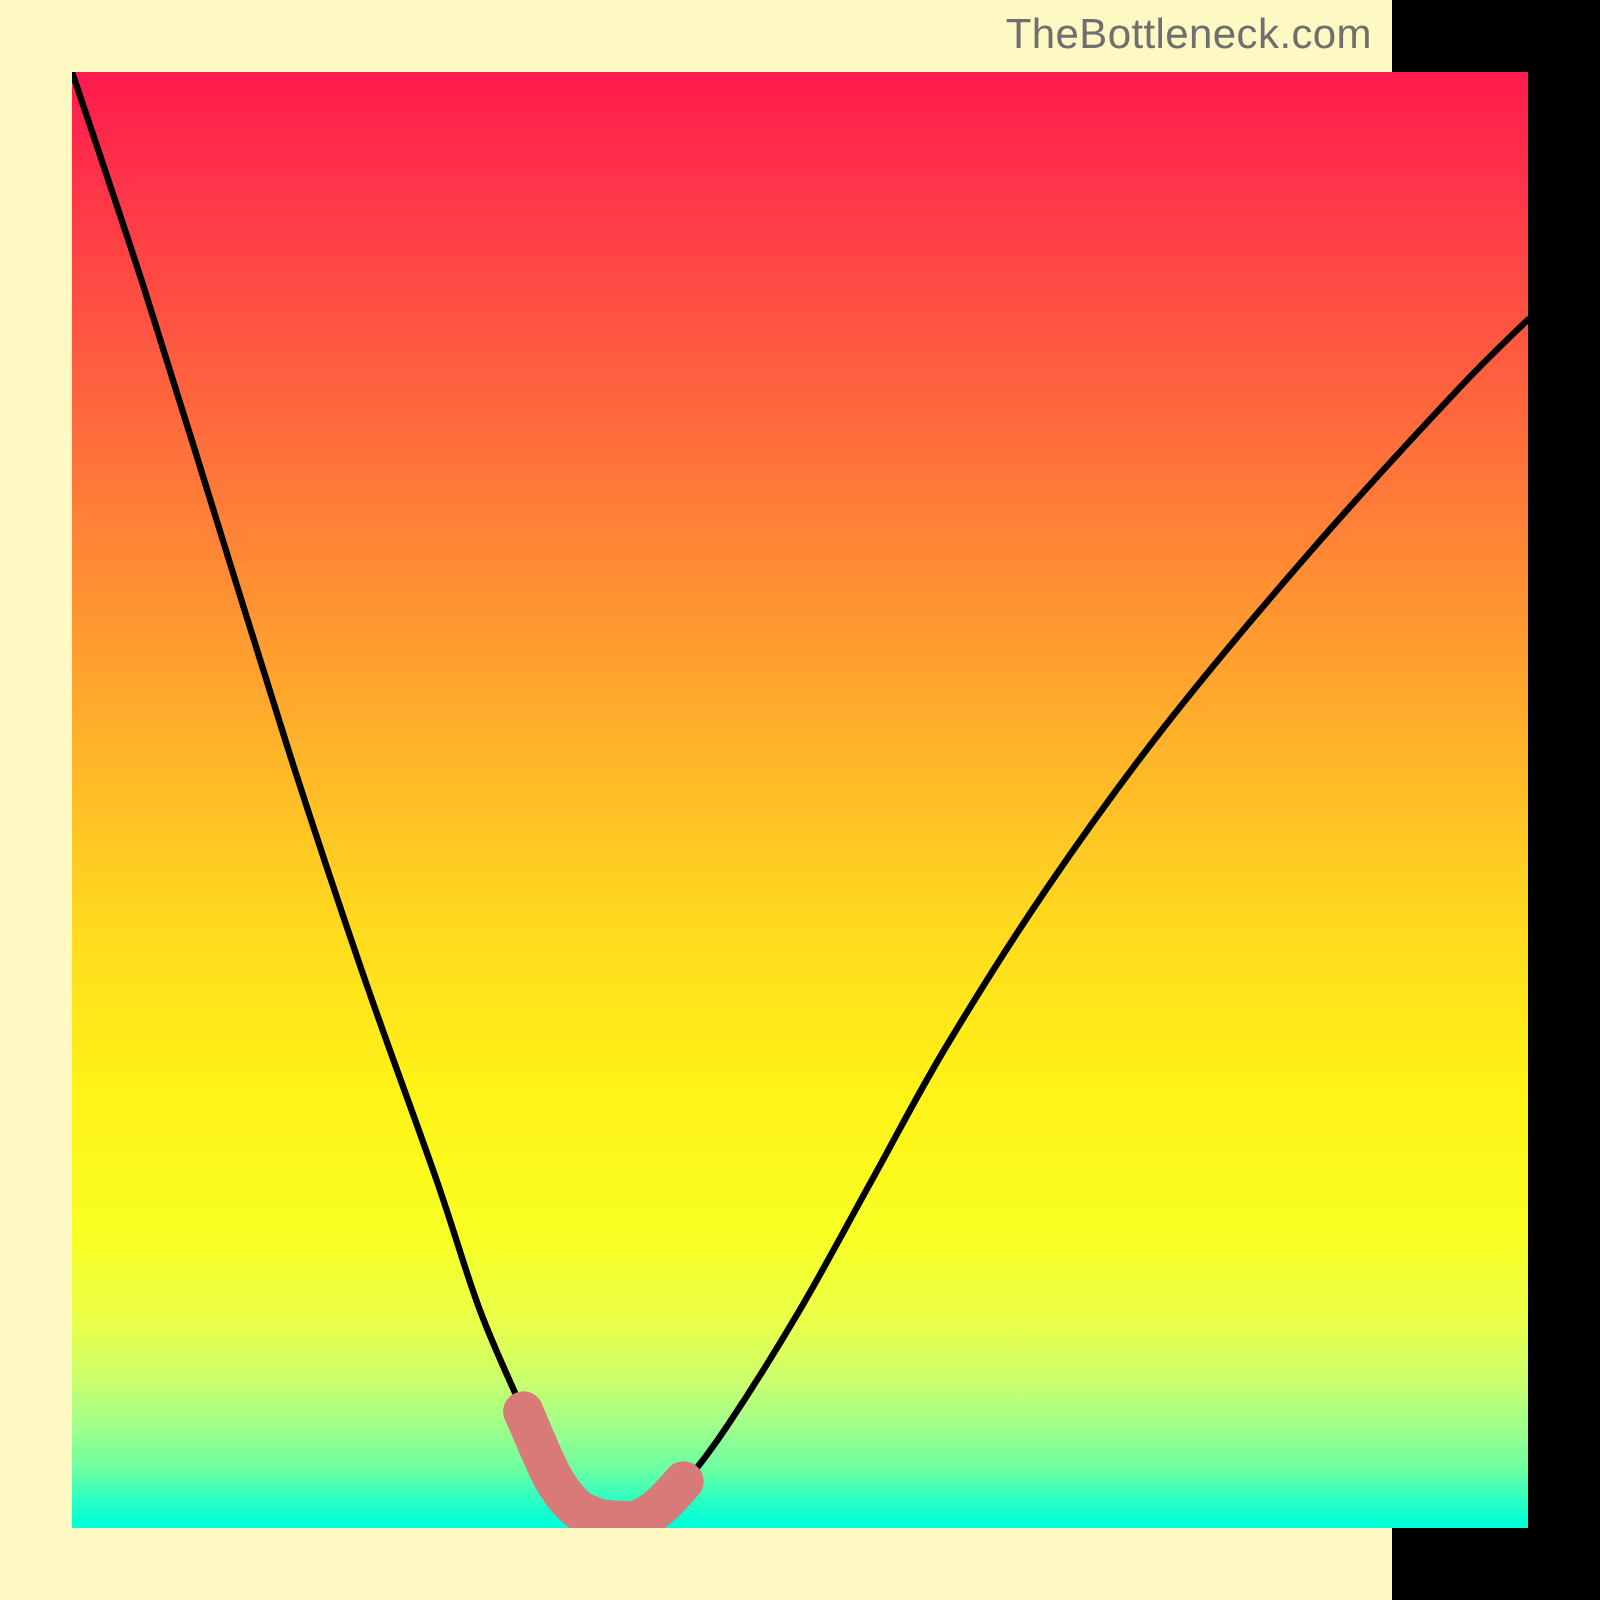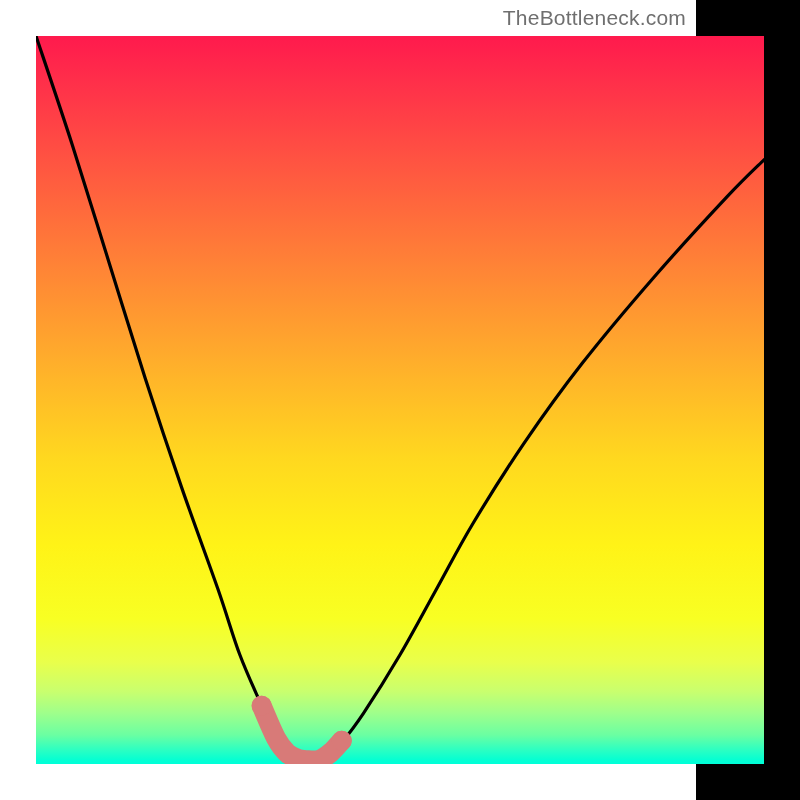--- a/index.html
+++ b/index.html
@@ -10,21 +10,21 @@
     background: #000;
     overflow: hidden;
     font-family: Arial, Helvetica, sans-serif;
   }
   .frame {
     position: absolute;
     top: 0;
     left: 0;
     width: 696px;
     height: 800px;
-    background: #ffffff;
+    background: #fef9c3;
   }
   .plot {
     position: absolute;
     left: 36px;
     top: 36px;
     width: 728px;
     height: 728px;
     overflow: hidden;
   }
   .gradient {

